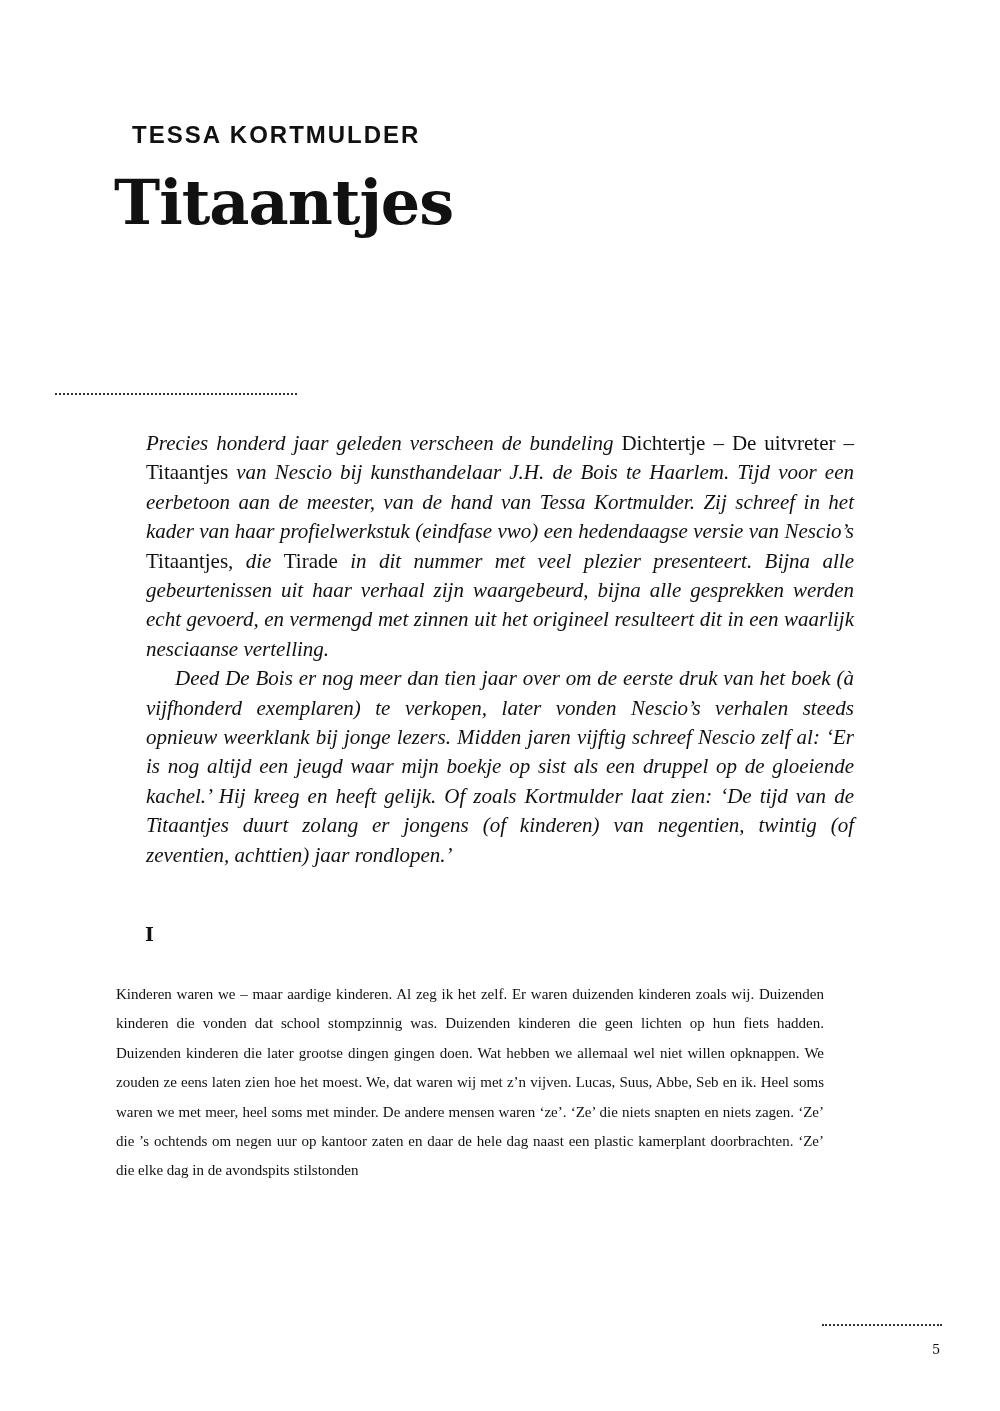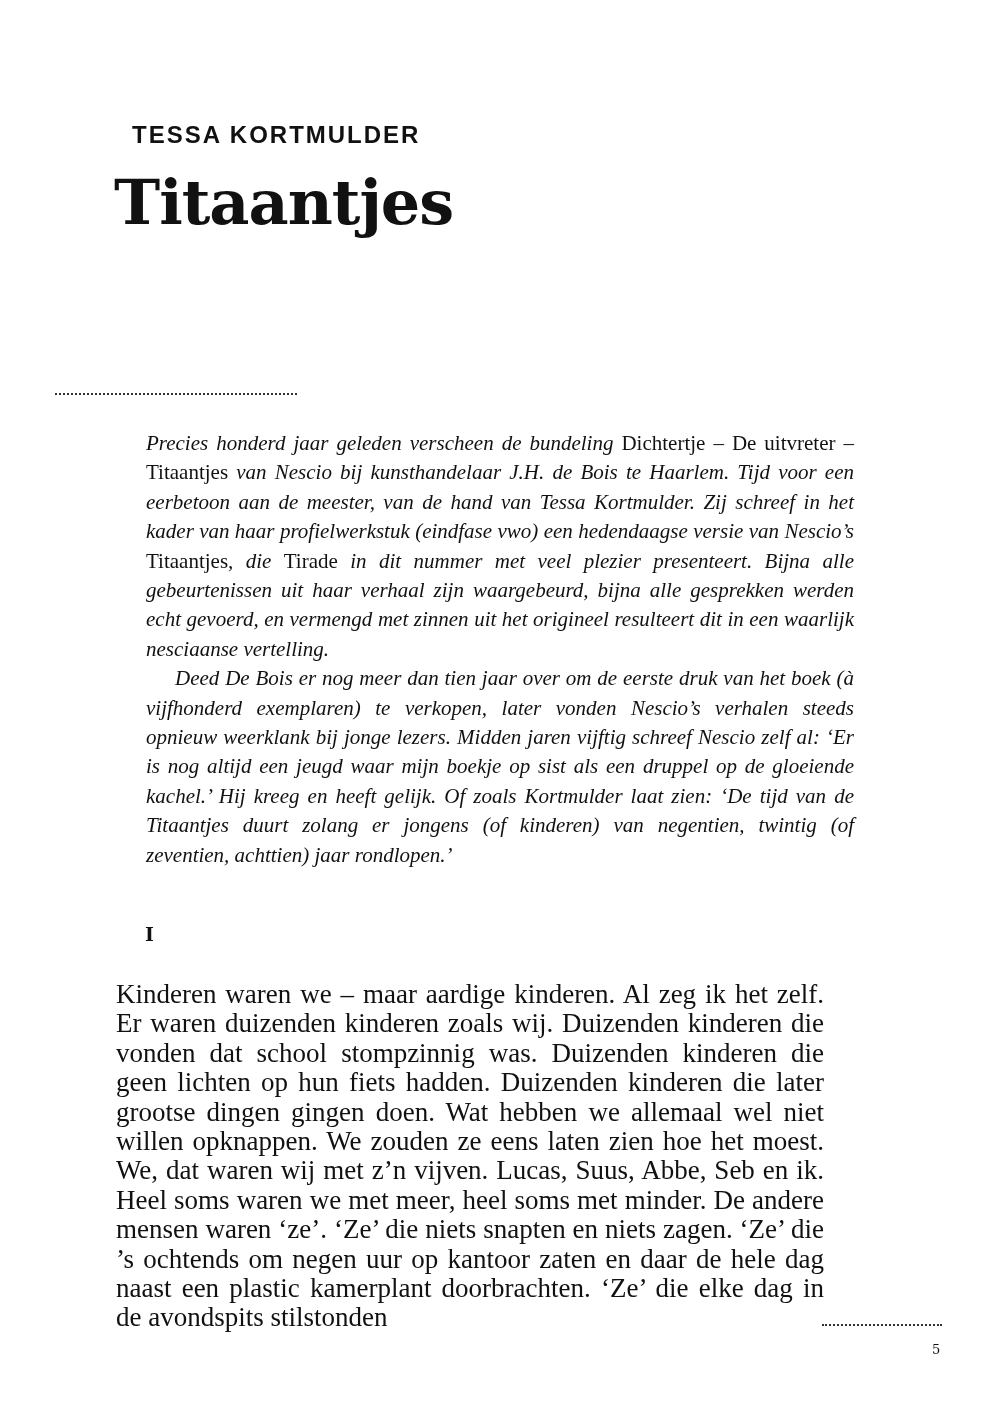--- a/index.html
+++ b/index.html
@@ -5,21 +5,21 @@
     html, body { margin: 0; padding: 0; background: #ffffff; }
     body { width: 1000px; height: 1411px; position: relative; overflow: hidden; color: #111111; font-family: "DejaVu Serif", serif; }
     .author { position: absolute; left: 116px; top: 105px; font-family: Liberation Sans, sans-serif; font-weight: bold; font-size: 24px; letter-spacing: 2px; margin: 16px; }
     .title { position: absolute; left: 114px; top: 172px; font-family: "DejaVu Serif", serif; font-weight: bold; font-size: 62px; letter-spacing: -1px; margin: 0; line-height: 1; }
     .dots-top { position: absolute; left: 55px; top: 393px; width: 242px; height: 0; border-top: 2px dotted #333; }
     .intro { position: absolute; left: 134px; top: 417px; width: 708px; font-family: "Liberation Serif", serif; font-style: italic; font-size: 21px; line-height: 29.4px; text-align: justify; margin: 12px; }
     .intro p { margin: 0; }
     .intro p.indent { text-indent: 29px; font-family: Liberation Serif, serif; }
     .intro .roman { font-style: normal; }
     .section { position: absolute; left: 145px; top: 923px; font-family: "DejaVu Serif", serif; font-weight: bold; font-size: 19px; margin: 0; }
-    .body { position: absolute; left: 116px; top: 980px; width: 708px; font-family: "Liberation Serif", serif; font-size: 27px; line-height: 29.4px; text-align: justify; margin: 0; }
+    .body { position: absolute; left: 116px; top: 980px; width: 708px; font-family: "Liberation Serif", serif; font-size: 15px; line-height: 29.4px; text-align: justify; margin: 0; }
     .body p { margin: 0; }
     .dots-bottom { position: absolute; left: 822px; top: 1324px; width: 120px; height: 0; border-top: 2px dotted #333; }
     .page-number { position: absolute; left: 932px; top: 1342px; font-family: "DejaVu Serif", serif; font-size: 13px; margin: 0; }
   </style>
 </head>
 <body>
 
 <h2 class="author">TESSA KORTMULDER</h2>
 <h1 class="title">Titaantjes</h1>
 

